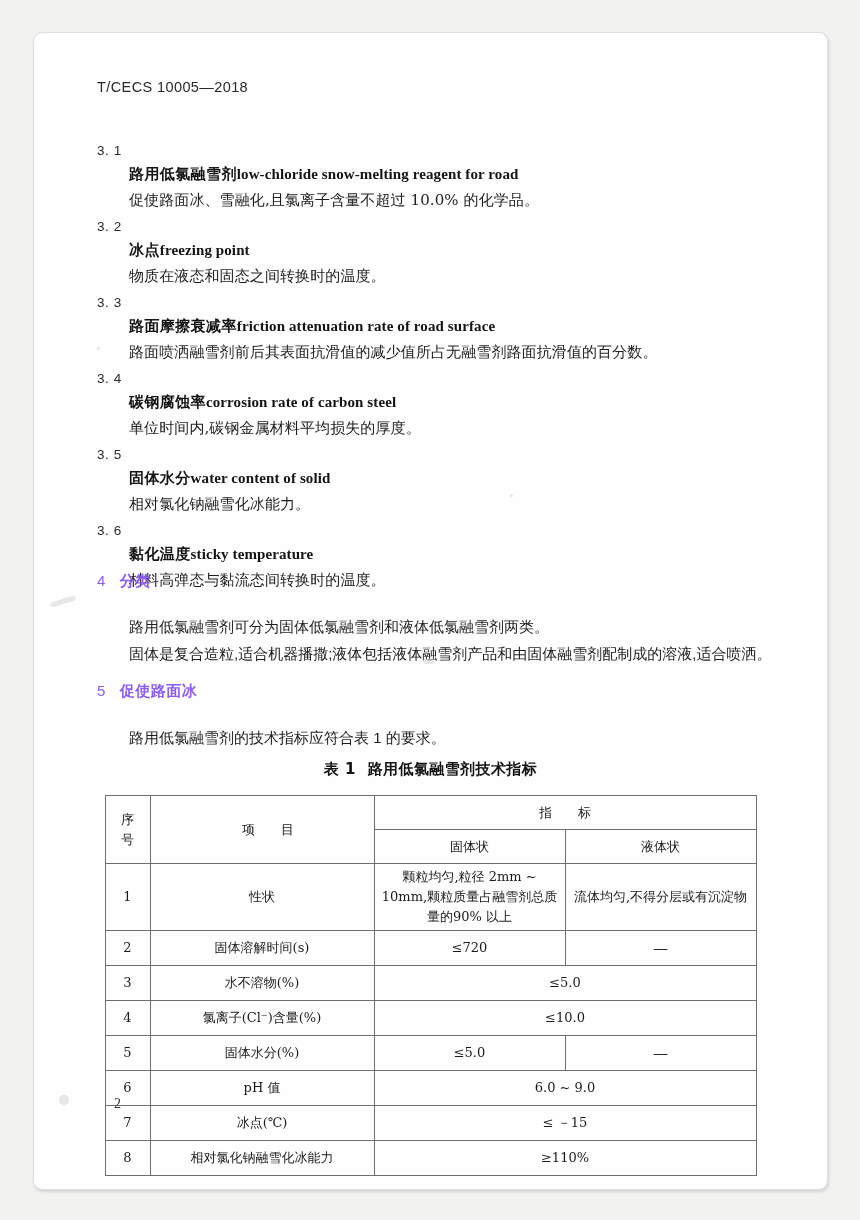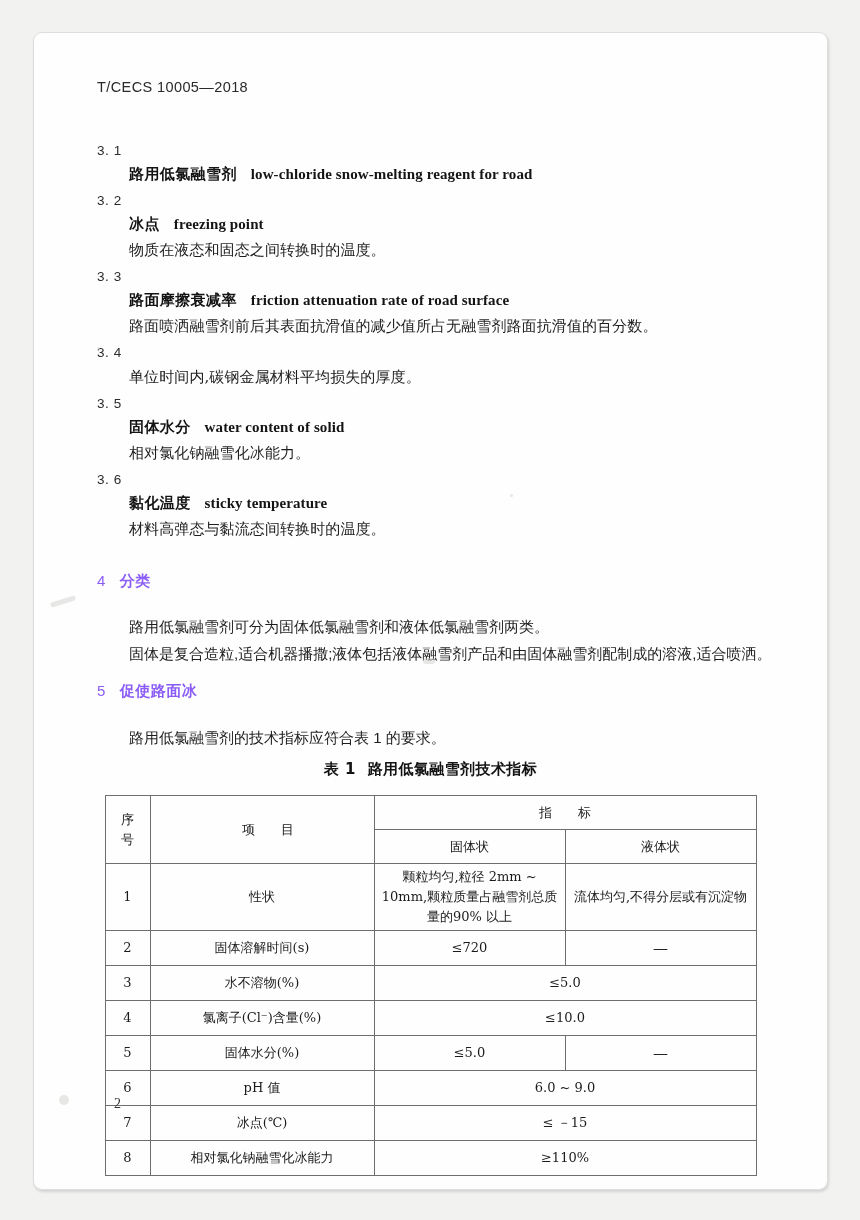--- a/index.html
+++ b/index.html
@@ -84,21 +84,21 @@
     color: #141414;
   }
   .term-name .cn {
     font-family: "DejaVu Sans", "Liberation Sans", sans-serif;
     font-weight: bold;
     letter-spacing: .4px;
   }
   .term-name .en {
     font-family: "Liberation Serif", "DejaVu Serif", serif;
     font-weight: bold;
-    margin-left: 14px;
+    margin-left: 0;
     letter-spacing: .1px;
   }
   .term-def {
     margin-left: 95px;
     font-size: 15px;
     line-height: 26px;
     font-family: "DejaVu Serif", "Liberation Serif", serif;
     color: #1d1d1d;
     letter-spacing: .1px;
   }
@@ -184,40 +184,44 @@
 
     <div class="doc-header">T/CECS 10005—2018</div>
 
     <div class="terms">
 
       <div class="term-entry">
         <div class="term-num">3. 1</div>
         <div class="term-name">
           <span class="cn">路用低氯融雪剂</span><span class="en">low-chloride snow-melting reagent for road</span>
         </div>
+        <div class="term-def">促使路面冰、雪融化,且氯离子含量不超过 10.0% 的化学品。</div>
       </div>
 
       <div class="term-entry">
         <div class="term-num">3. 2</div>
         <div class="term-name">
           <span class="cn">冰点</span><span class="en">freezing point</span>
         </div>
         <div class="term-def">物质在液态和固态之间转换时的温度。</div>
       </div>
 
       <div class="term-entry">
         <div class="term-num">3. 3</div>
         <div class="term-name">
           <span class="cn">路面摩擦衰减率</span><span class="en">friction attenuation rate of road surface</span>
         </div>
         <div class="term-def">路面喷洒融雪剂前后其表面抗滑值的减少值所占无融雪剂路面抗滑值的百分数。</div>
       </div>
 
       <div class="term-entry">
         <div class="term-num">3. 4</div>
+        <div class="term-name">
+          <span class="cn">碳钢腐蚀率</span><span class="en">corrosion rate of carbon steel</span>
+        </div>
         <div class="term-def">单位时间内,碳钢金属材料平均损失的厚度。</div>
       </div>
 
       <div class="term-entry">
         <div class="term-num">3. 5</div>
         <div class="term-name">
           <span class="cn">固体水分</span><span class="en">water content of solid</span>
         </div>
         <div class="term-def">相对氯化钠融雪化冰能力。</div>
       </div>

